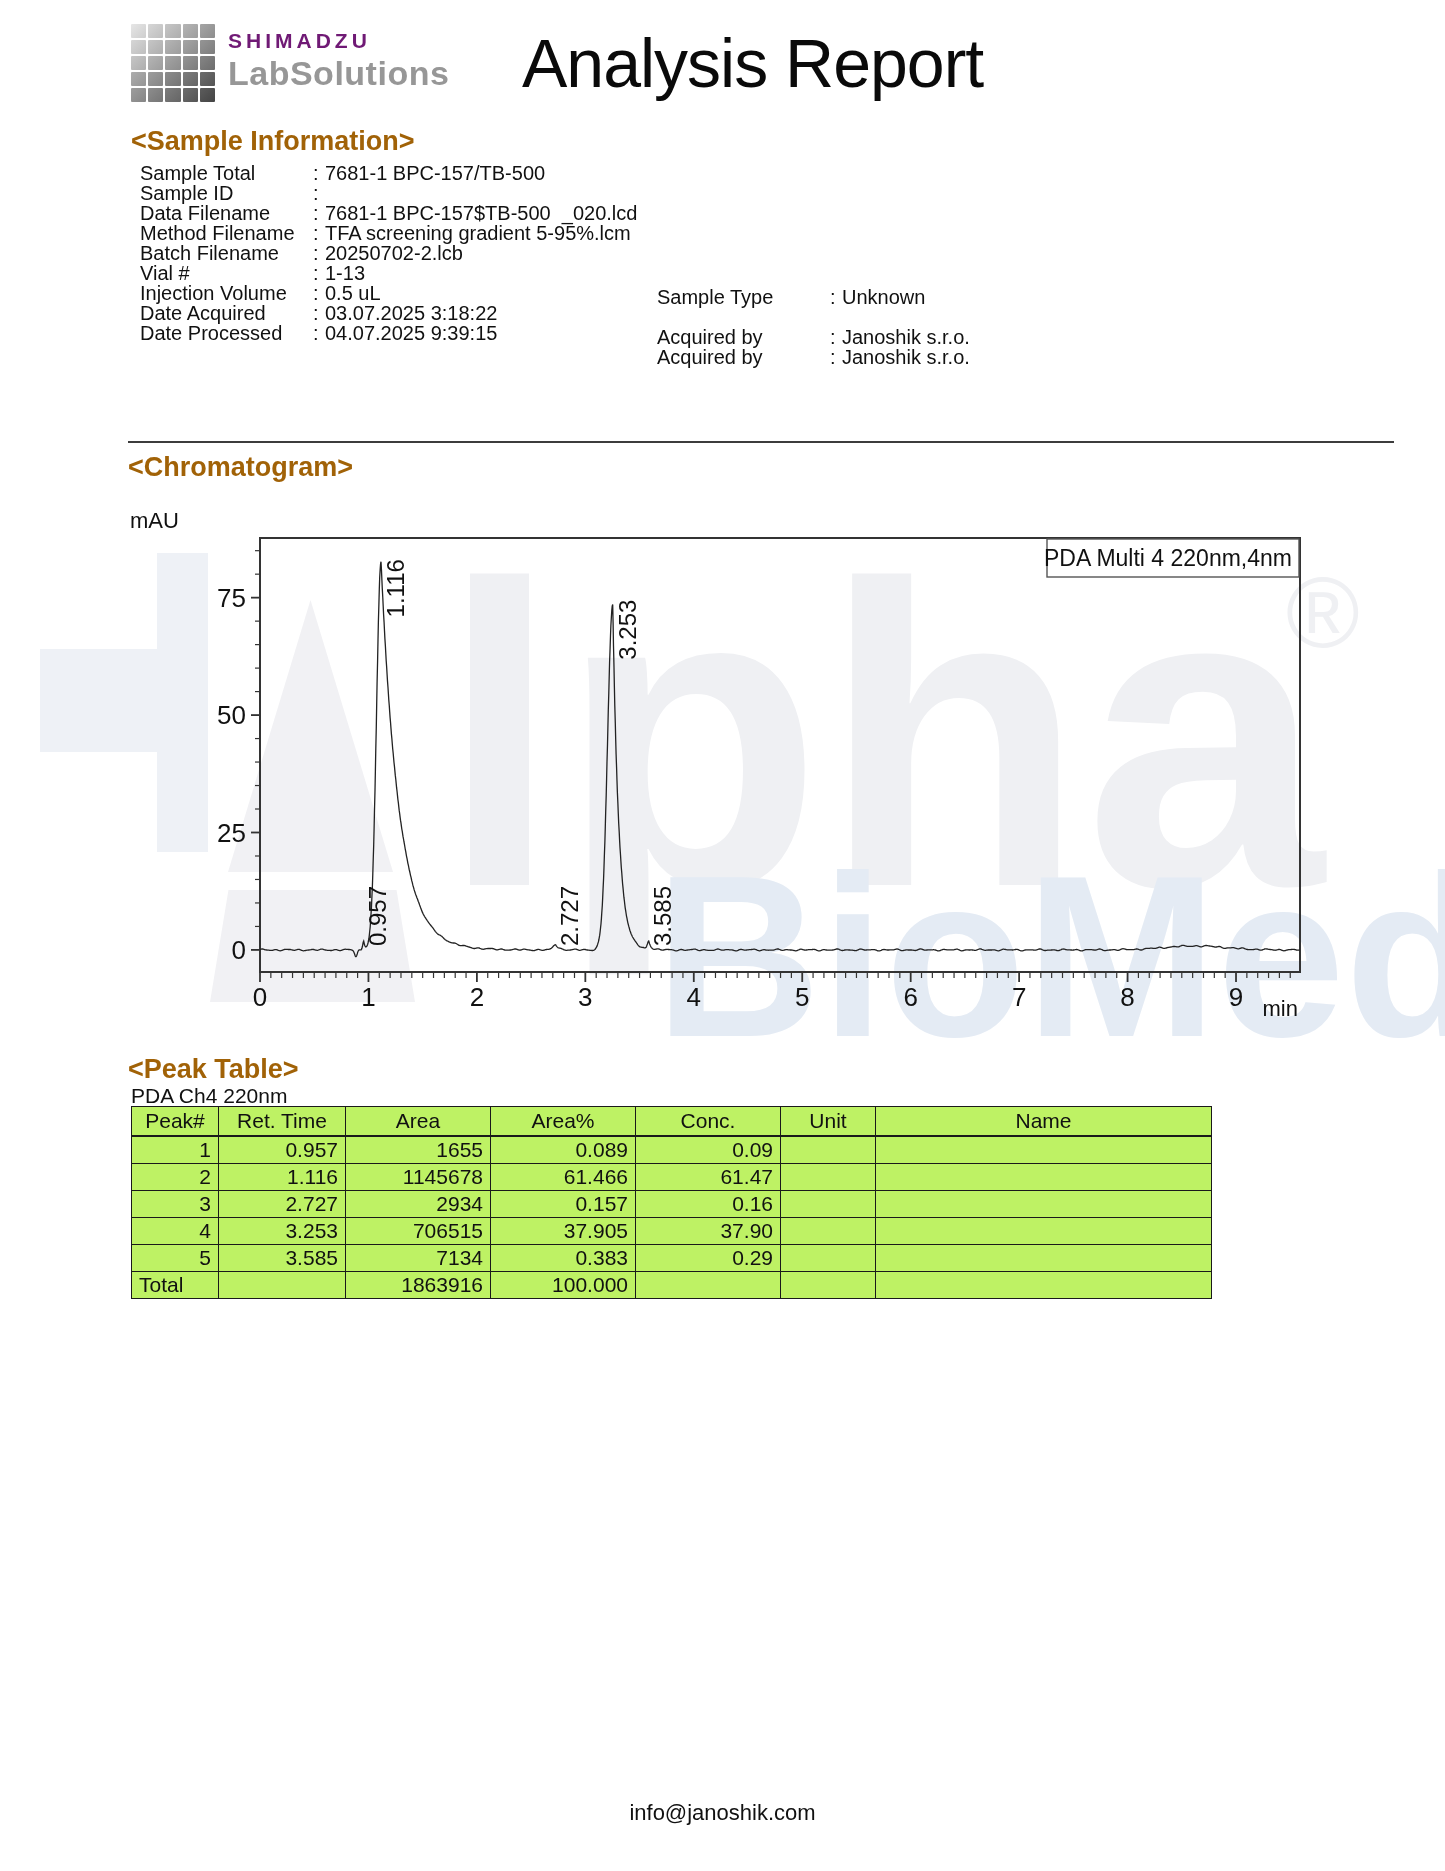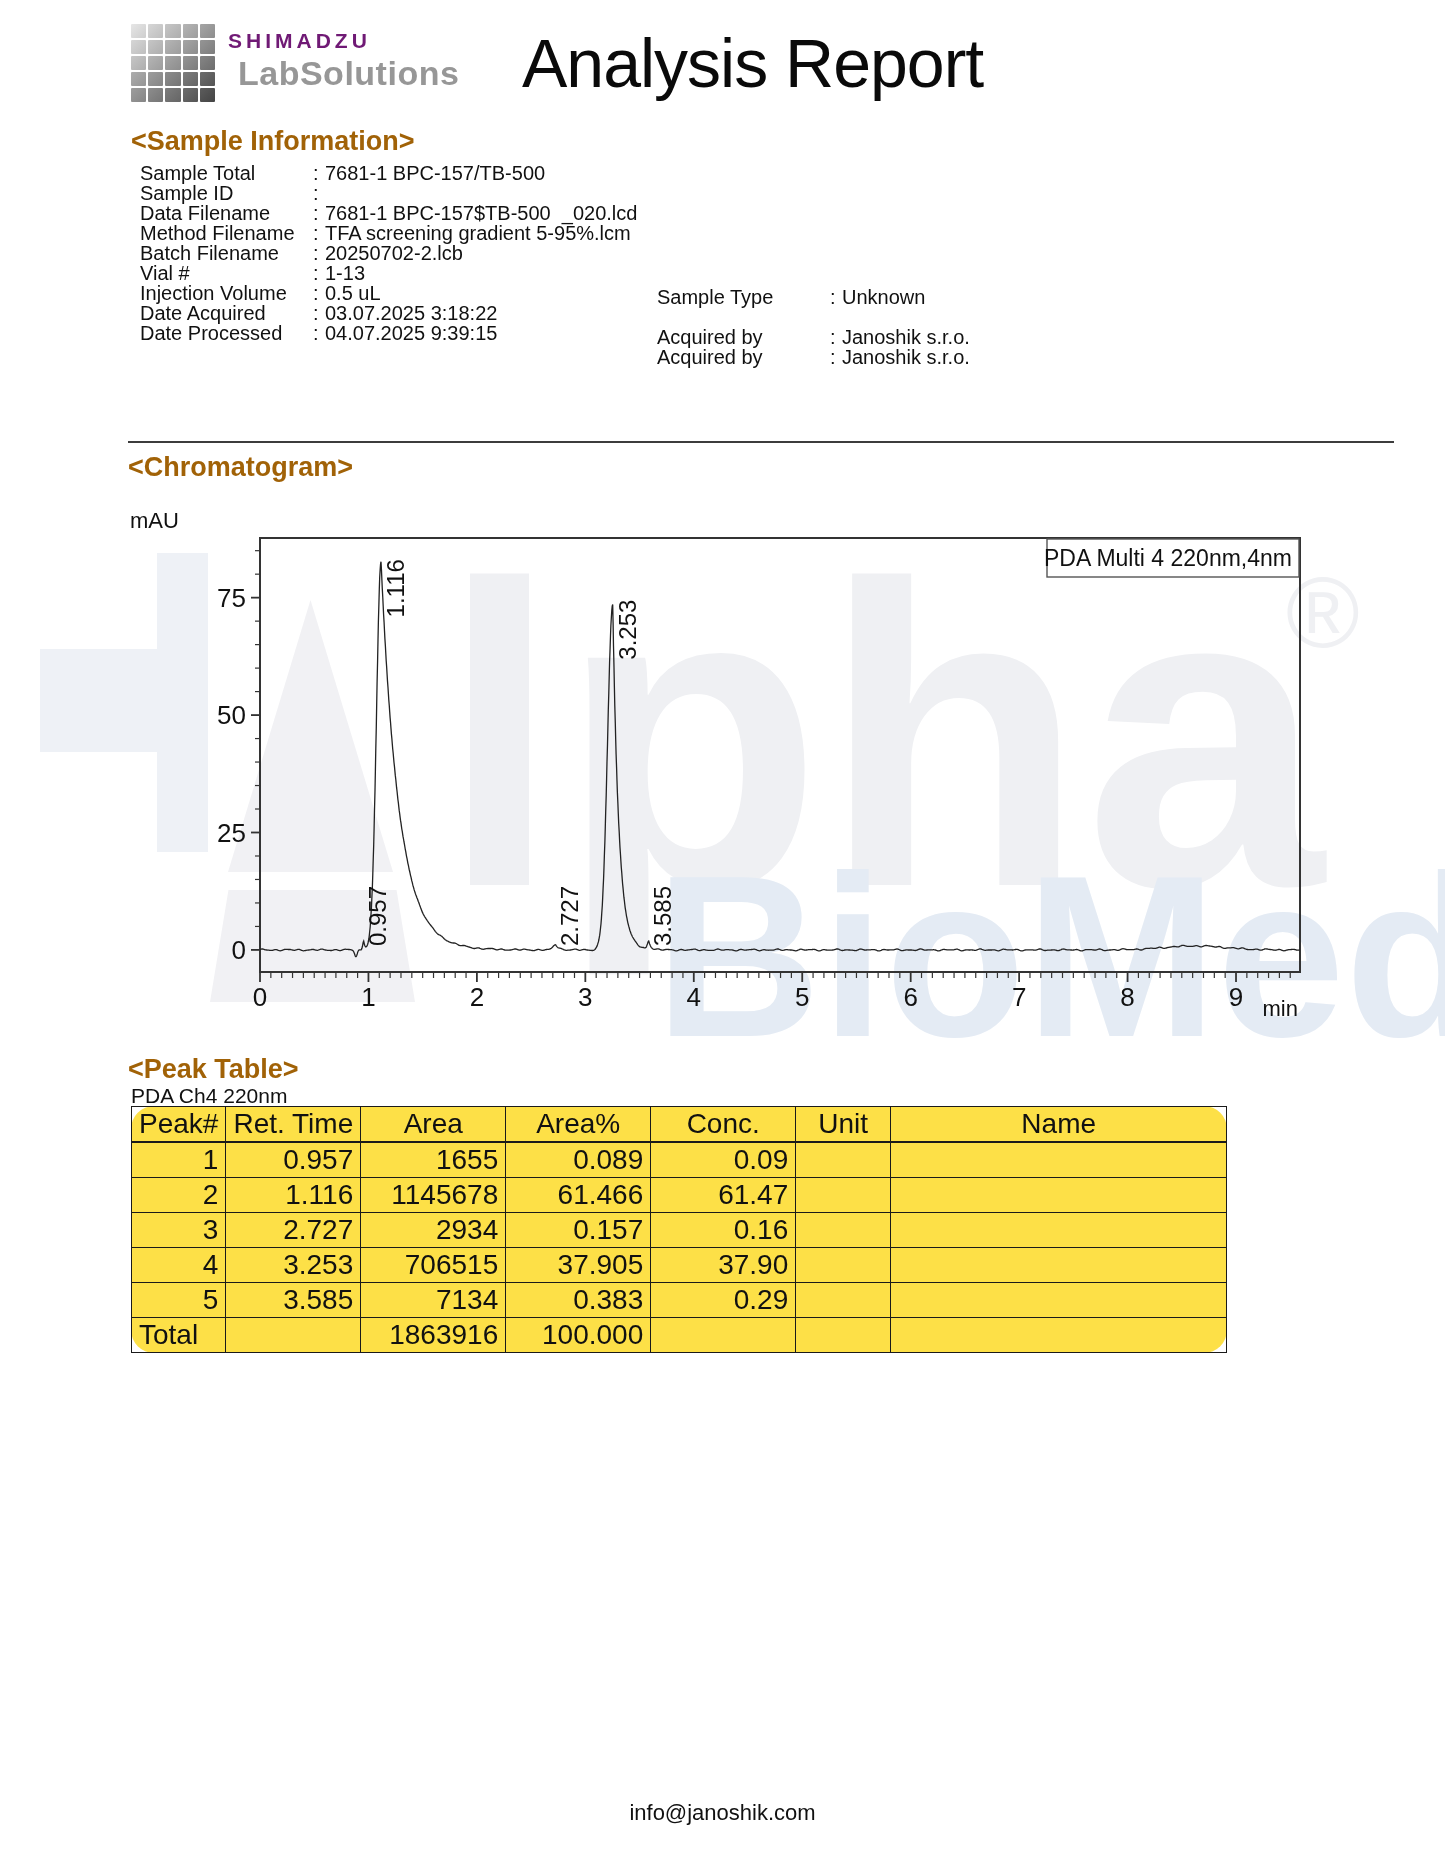--- a/index.html
+++ b/index.html
@@ -4,21 +4,21 @@
 <style>
   html,body{margin:0;padding:0;background:#fff;}
   .page{position:relative;width:1445px;height:1871px;background:#fff;overflow:hidden;
         font-family:"Liberation Sans",sans-serif;color:#111;}
   
   .logo{position:absolute;left:131px;top:24px;width:84px;height:78px;
         display:grid;grid-template-columns:repeat(5,1fr);grid-template-rows:repeat(5,1fr);gap:2px;}
   .logo div{border-radius:1px;}
   .brand{position:absolute;left:228px;top:29px;}
   .brand-top{font-weight:bold;font-size:21px;letter-spacing:4px;color:#701a75;}
-  .brand-bottom{font-weight:bold;font-size:34px;color:#979797;margin-top:1px;letter-spacing:0.5px;margin-left:10px;}
+  .brand-bottom{font-weight:bold;font-size:34px;color:#979797;margin-top:1px;letter-spacing:0.5px;}
   .report-title{position:absolute;left:522px;top:24px;font-size:68px;font-weight:400;
         color:#0a0a0a;letter-spacing:-1px;white-space:nowrap;}
   
   .sec-head{position:absolute;font-size:27px;font-weight:bold;color:#a16207;white-space:nowrap;}
   #h-sample{left:131px;top:126px;}
   #h-chrom{left:128px;top:452px;}
   #h-peak{left:128px;top:1054px;}
   .divider{position:absolute;left:128px;top:441px;width:1266px;height:2px;background:#3c3c3c;}
   
   .si-rows{position:absolute;left:140px;top:163px;font-size:20px;line-height:20px;}
@@ -38,21 +38,21 @@
         clip-path:polygon(9% 0,91% 0,100% 100%,0 100%);}
   .wm-alpha{left:440px;top:521px;font-size:430px;font-weight:700;line-height:1;
         color:#eff0f3;letter-spacing:0;}
   .wm-reg{left:1286px;top:555px;font-size:100px;font-weight:400;color:#ededf0;}
   .wm-biomed{left:655px;top:842px;font-size:230px;font-weight:700;line-height:1;color:#e4ebf4;}
   
   .chart-svg{position:absolute;left:0;top:0;z-index:1;pointer-events:none;}
   
   .pt-channel{position:absolute;left:131px;top:1084px;font-size:21px;z-index:1;}
   .peak-table{position:absolute;left:131px;top:1106px;border-collapse:collapse;z-index:1;
-        background:#fde047;font-size:28px;table-layout:fixed;border-radius:23px;}
+        background:#bef264;font-size:21px;table-layout:fixed;}
   .peak-table th,.peak-table td{border:1.6px solid #1a1a1a;padding:1px 7px;overflow:hidden;
         white-space:nowrap;}
   .peak-table th{font-weight:400;text-align:center;height:26px;border-bottom-width:2.4px;}
   .peak-table td{text-align:right;height:24px;}
   .peak-table td.tleft{text-align:left;}
   
   .footer{position:absolute;left:0;top:1800px;width:1445px;text-align:center;font-size:22px;}
 </style>
 </head>
 <body>

